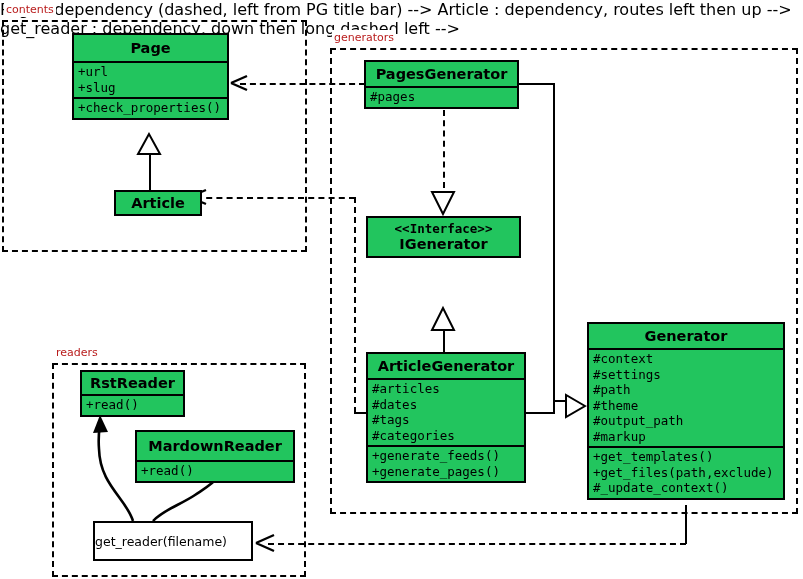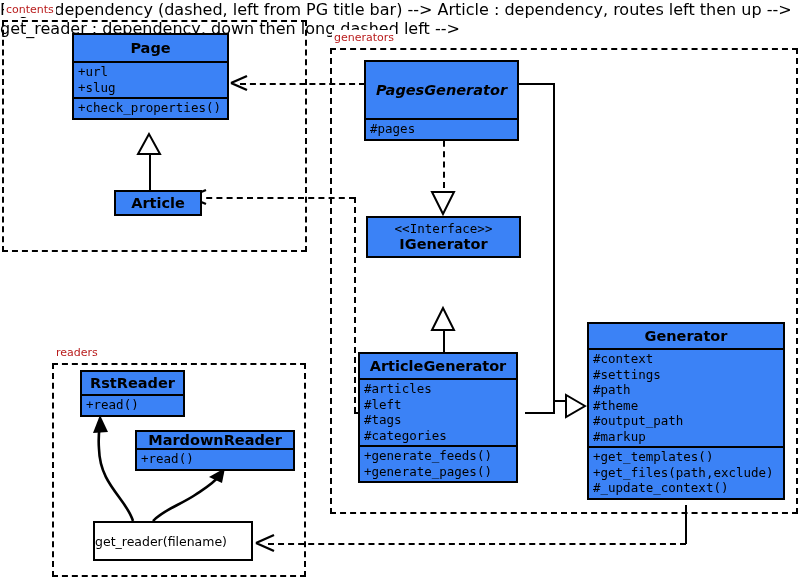--- a/index.html
+++ b/index.html
@@ -10,24 +10,24 @@
 
   
   .package{position:absolute;box-sizing:border-box;background:transparent;}
   .pkg-dashdot{border:2px dashed #000;}
   .pkg-label{position:absolute;font-size:11px;line-height:15px;
              font-family:"DejaVu Sans",sans-serif;color:#b91c1c;
              background:#fff;padding:0 2px;white-space:nowrap;}
 
   
   .uclass{position:absolute;box-sizing:border-box;border:2px solid #000;
-          background:#3b82f6;z-index:6;}
+          background:#22c55e;z-index:6;}
   .uclass .name{font-weight:bold;font-size:14.5px;text-align:center;
                 padding:5px 4px 5px 4px;line-height:16px;white-space:nowrap;}
-  .uclass .stereo{font-family:"DejaVu Sans Mono",monospace;font-weight:normal;
+  .uclass .stereo{font-family:"DejaVu Sans Mono",monospace;font-weight:bold;
                   font-size:12.5px;line-height:15px;display:block;}
   .uclass .sect{border-top:2px solid #000;padding:1px 2px 2px 2px;}
   .uclass .sect div{font-family:"DejaVu Sans Mono",monospace;font-size:12.5px;
                     line-height:15.5px;white-space:nowrap;padding-left:2px;}
   .simplebox{position:absolute;box-sizing:border-box;border:2px solid #000;
              background:#fff;z-index:6;display:flex;align-items:center;
              font-size:12.5px;
              font-family:"DejaVu Sans",sans-serif;}
 
   
@@ -100,40 +100,40 @@
     </div>
   </div>
 
   
   <div class="uclass" style="left:114px;top:190px;width:88px;">
     <div class="name" style="padding:3px 4px;">Article</div>
   </div>
 
   
   <div class="uclass" style="left:364px;top:60px;width:155px;">
-    <div class="name" style="padding:20px 4px;font-style:italic;">PagesGenerator</div>
+    <div class="name" style="padding:4px 4px;">PagesGenerator</div>
     <div class="sect">
       <div>#pages</div>
     </div>
   </div>
 
   
   <div class="uclass" style="left:366px;top:216px;width:155px;">
     <div class="name" style="padding:3px 4px 4px 4px;">
       <span class="stereo">&lt;&lt;Interface&gt;&gt;</span>
       <span>IGenerator</span>
     </div>
   </div>
 
   
-  <div class="uclass" style="left:358px;top:352px;width:160px;">
+  <div class="uclass" style="left:366px;top:352px;width:160px;">
     <div class="name" style="padding:4px 4px;">ArticleGenerator</div>
     <div class="sect">
       <div>#articles</div>
-      <div>#left</div>
+      <div>#dates</div>
       <div>#tags</div>
       <div>#categories</div>
     </div>
     <div class="sect">
       <div>+generate_feeds()</div>
       <div>+generate_pages()</div>
     </div>
   </div>
 
   
@@ -157,21 +157,21 @@
   
   <div class="uclass" style="left:80px;top:370px;width:105px;">
     <div class="name" style="padding:3px 4px;">RstReader</div>
     <div class="sect">
       <div>+read()</div>
     </div>
   </div>
 
   
   <div class="uclass" style="left:135px;top:430px;width:160px;">
-    <div class="name" style="padding:0 4px;border-radius:10px;">MardownReader</div>
+    <div class="name" style="padding:6px 4px;border-radius:10px;">MardownReader</div>
     <div class="sect">
       <div>+read()</div>
     </div>
   </div>
 
   
   <div class="simplebox" style="left:93px;top:521px;width:160px;height:40px;">
     <span>get_reader(filename)</span>
   </div>
 

